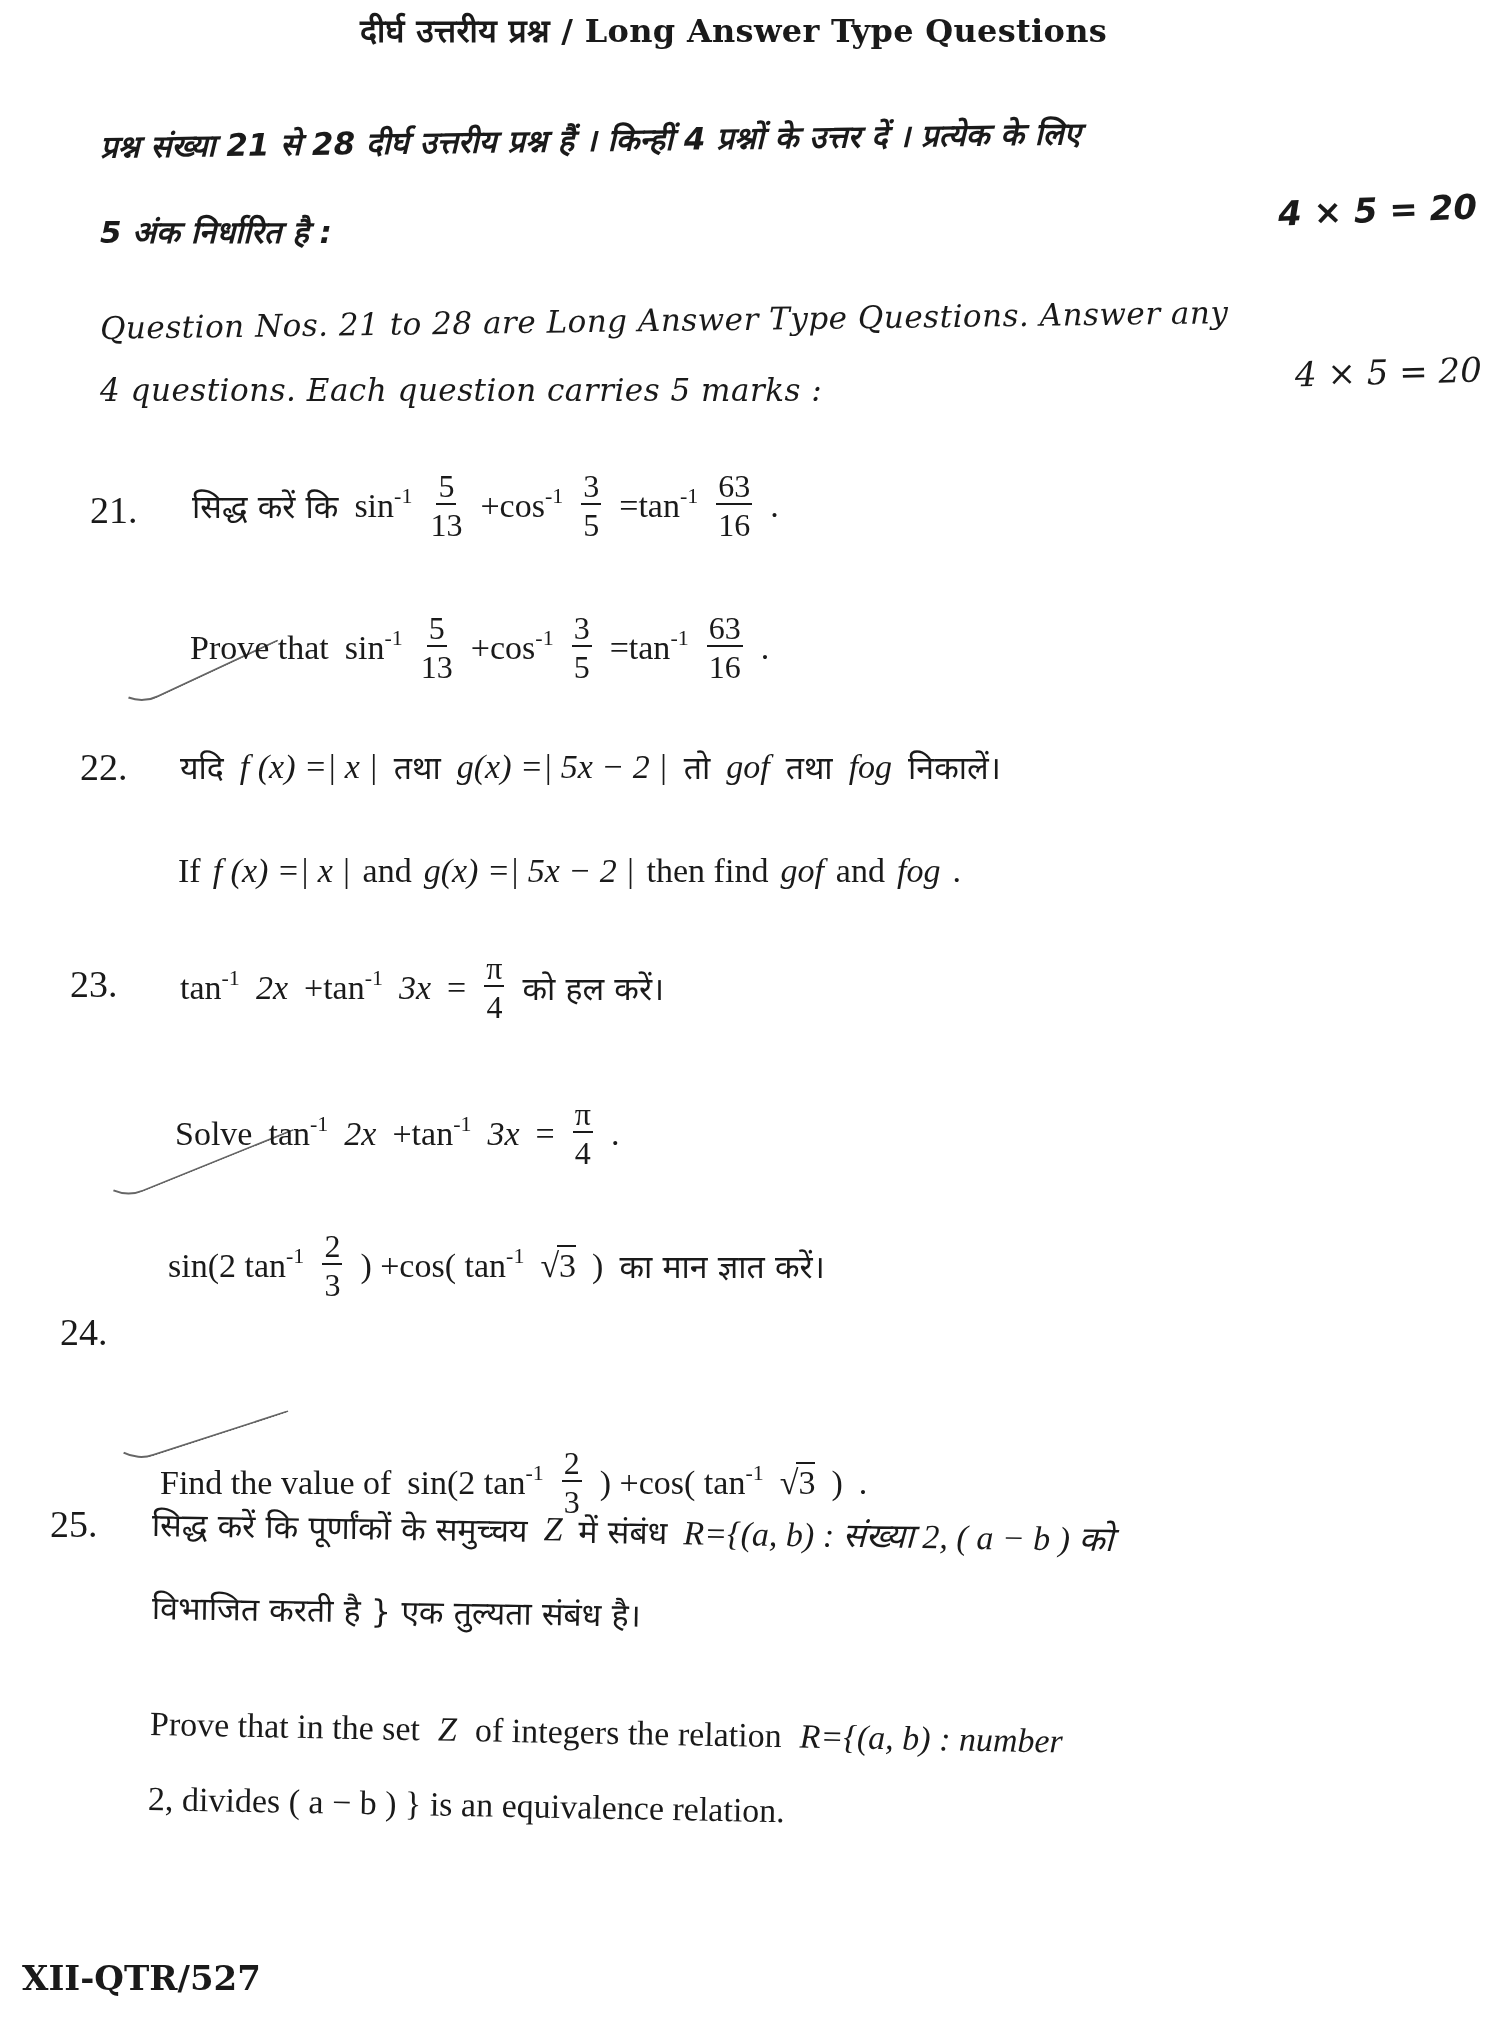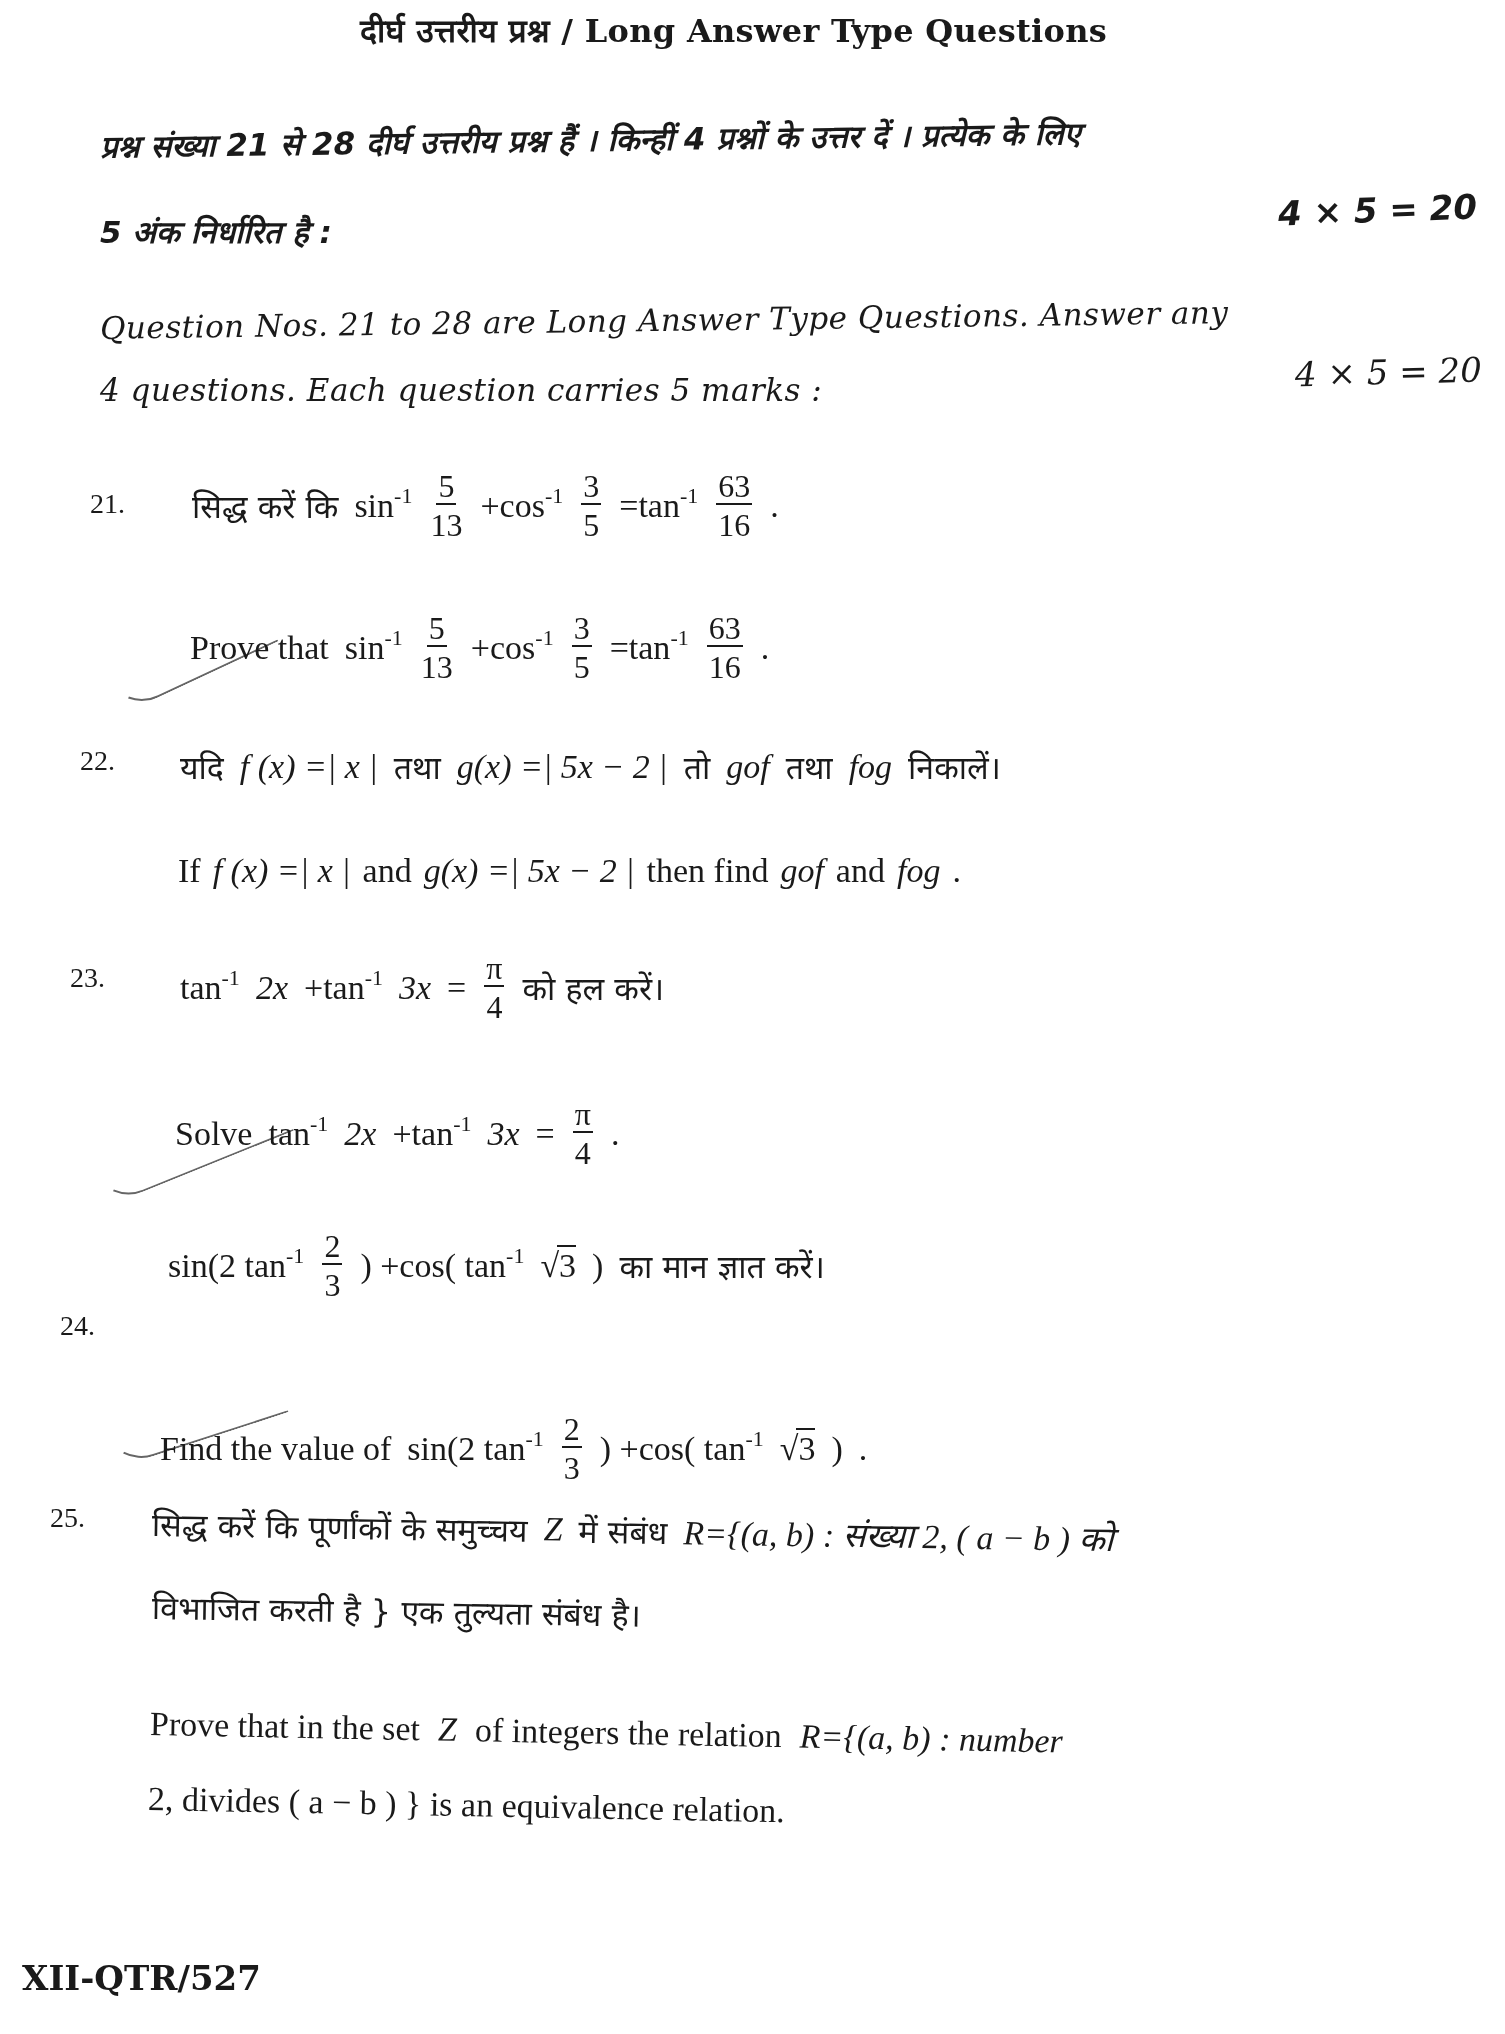--- a/index.html
+++ b/index.html
@@ -20,21 +20,21 @@
     .en-instr {
       font-family: "DejaVu Serif", serif; font-style: italic; font-size: 31px;
       letter-spacing: 0.5px;
     }
     .marks {
       font-family: "DejaVu Sans", sans-serif; font-style: italic; font-weight: bold; font-size: 34px;
     }
     .marks-en {
       font-family: "DejaVu Serif", serif; font-style: italic; font-size: 34px;
     }
-    .qnum { font-size: 28px; font-family: "Liberation Serif", serif; }
+    .qnum { font-size: 38px; font-family: "Liberation Serif", serif; }
     .line {
       font-size: 34px; font-family: "Liberation Serif", serif;
       display: flex; align-items: center; gap: 16px;
     }
     .hi { font-family: "DejaVu Sans", sans-serif; font-size: 32px; }
     .it { font-style: italic; }
     sup { font-size: 22px; vertical-align: 14px; line-height: 0; }
     .frac {
       display: inline-flex; flex-direction: column; align-items: center;
       vertical-align: middle; line-height: 1; font-size: 32px; margin: 0 2px;
@@ -176,21 +176,21 @@
     <span class="frac">
         <span class="num">2</span>
         <span class="den">3</span>
       </span>
     <span><span>) +cos( tan</span><sup>-1</sup></span>
     <span><span class="sqrt-sign">√</span><span class="sqrt">3</span></span>
     <span>)</span>
     <span class="hi">का मान ज्ञात करें।</span>
   </div>
   <div class="tick" style="left:100px; top:1370px; width:180px; height:70px; transform: rotate(-18deg);"></div>
-  <div class="abs line" style="left:160px; top:1413px;text-align:right;">
+  <div class="abs line" style="left:160px; top:1447px;text-align:right;">
     <span>Find the value of</span>
     <span><span>sin(2 tan</span><sup>-1</sup></span>
     <span class="frac">
         <span class="num">2</span>
         <span class="den">3</span>
       </span>
     <span><span>) +cos( tan</span><sup>-1</sup></span>
     <span><span class="sqrt-sign">√</span><span class="sqrt">3</span></span>
     <span>)</span>
     <span>.</span>

